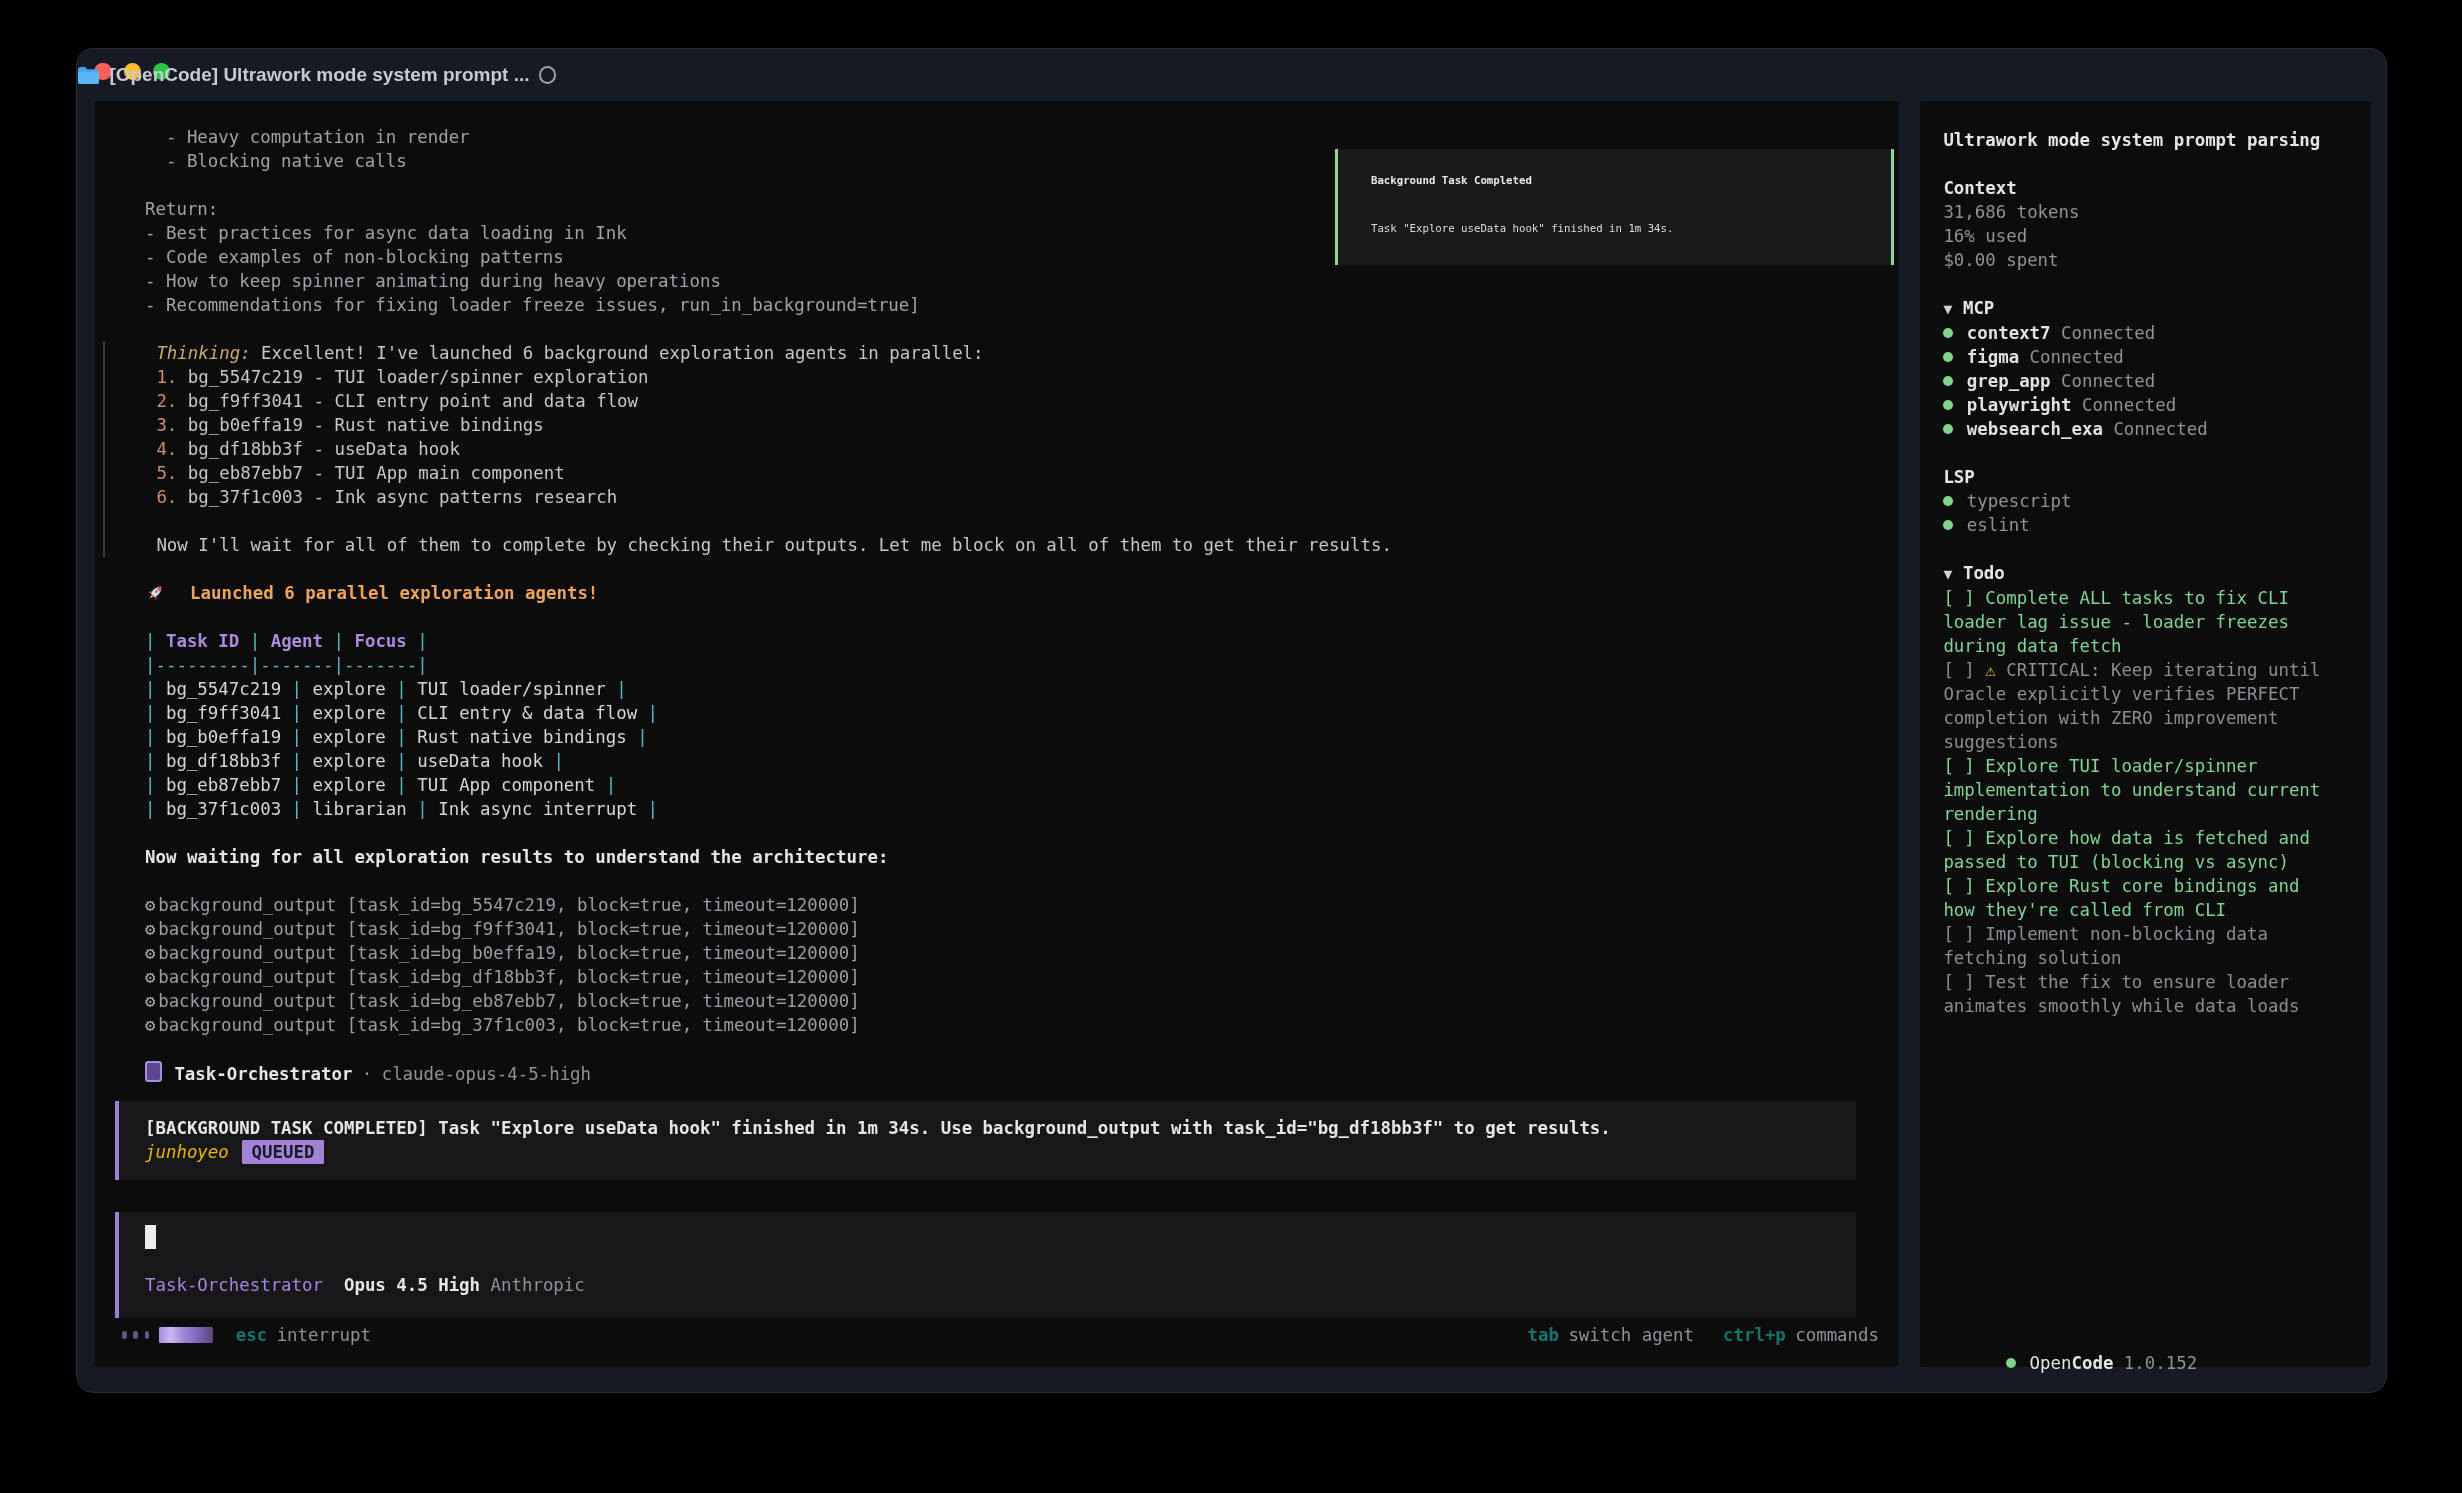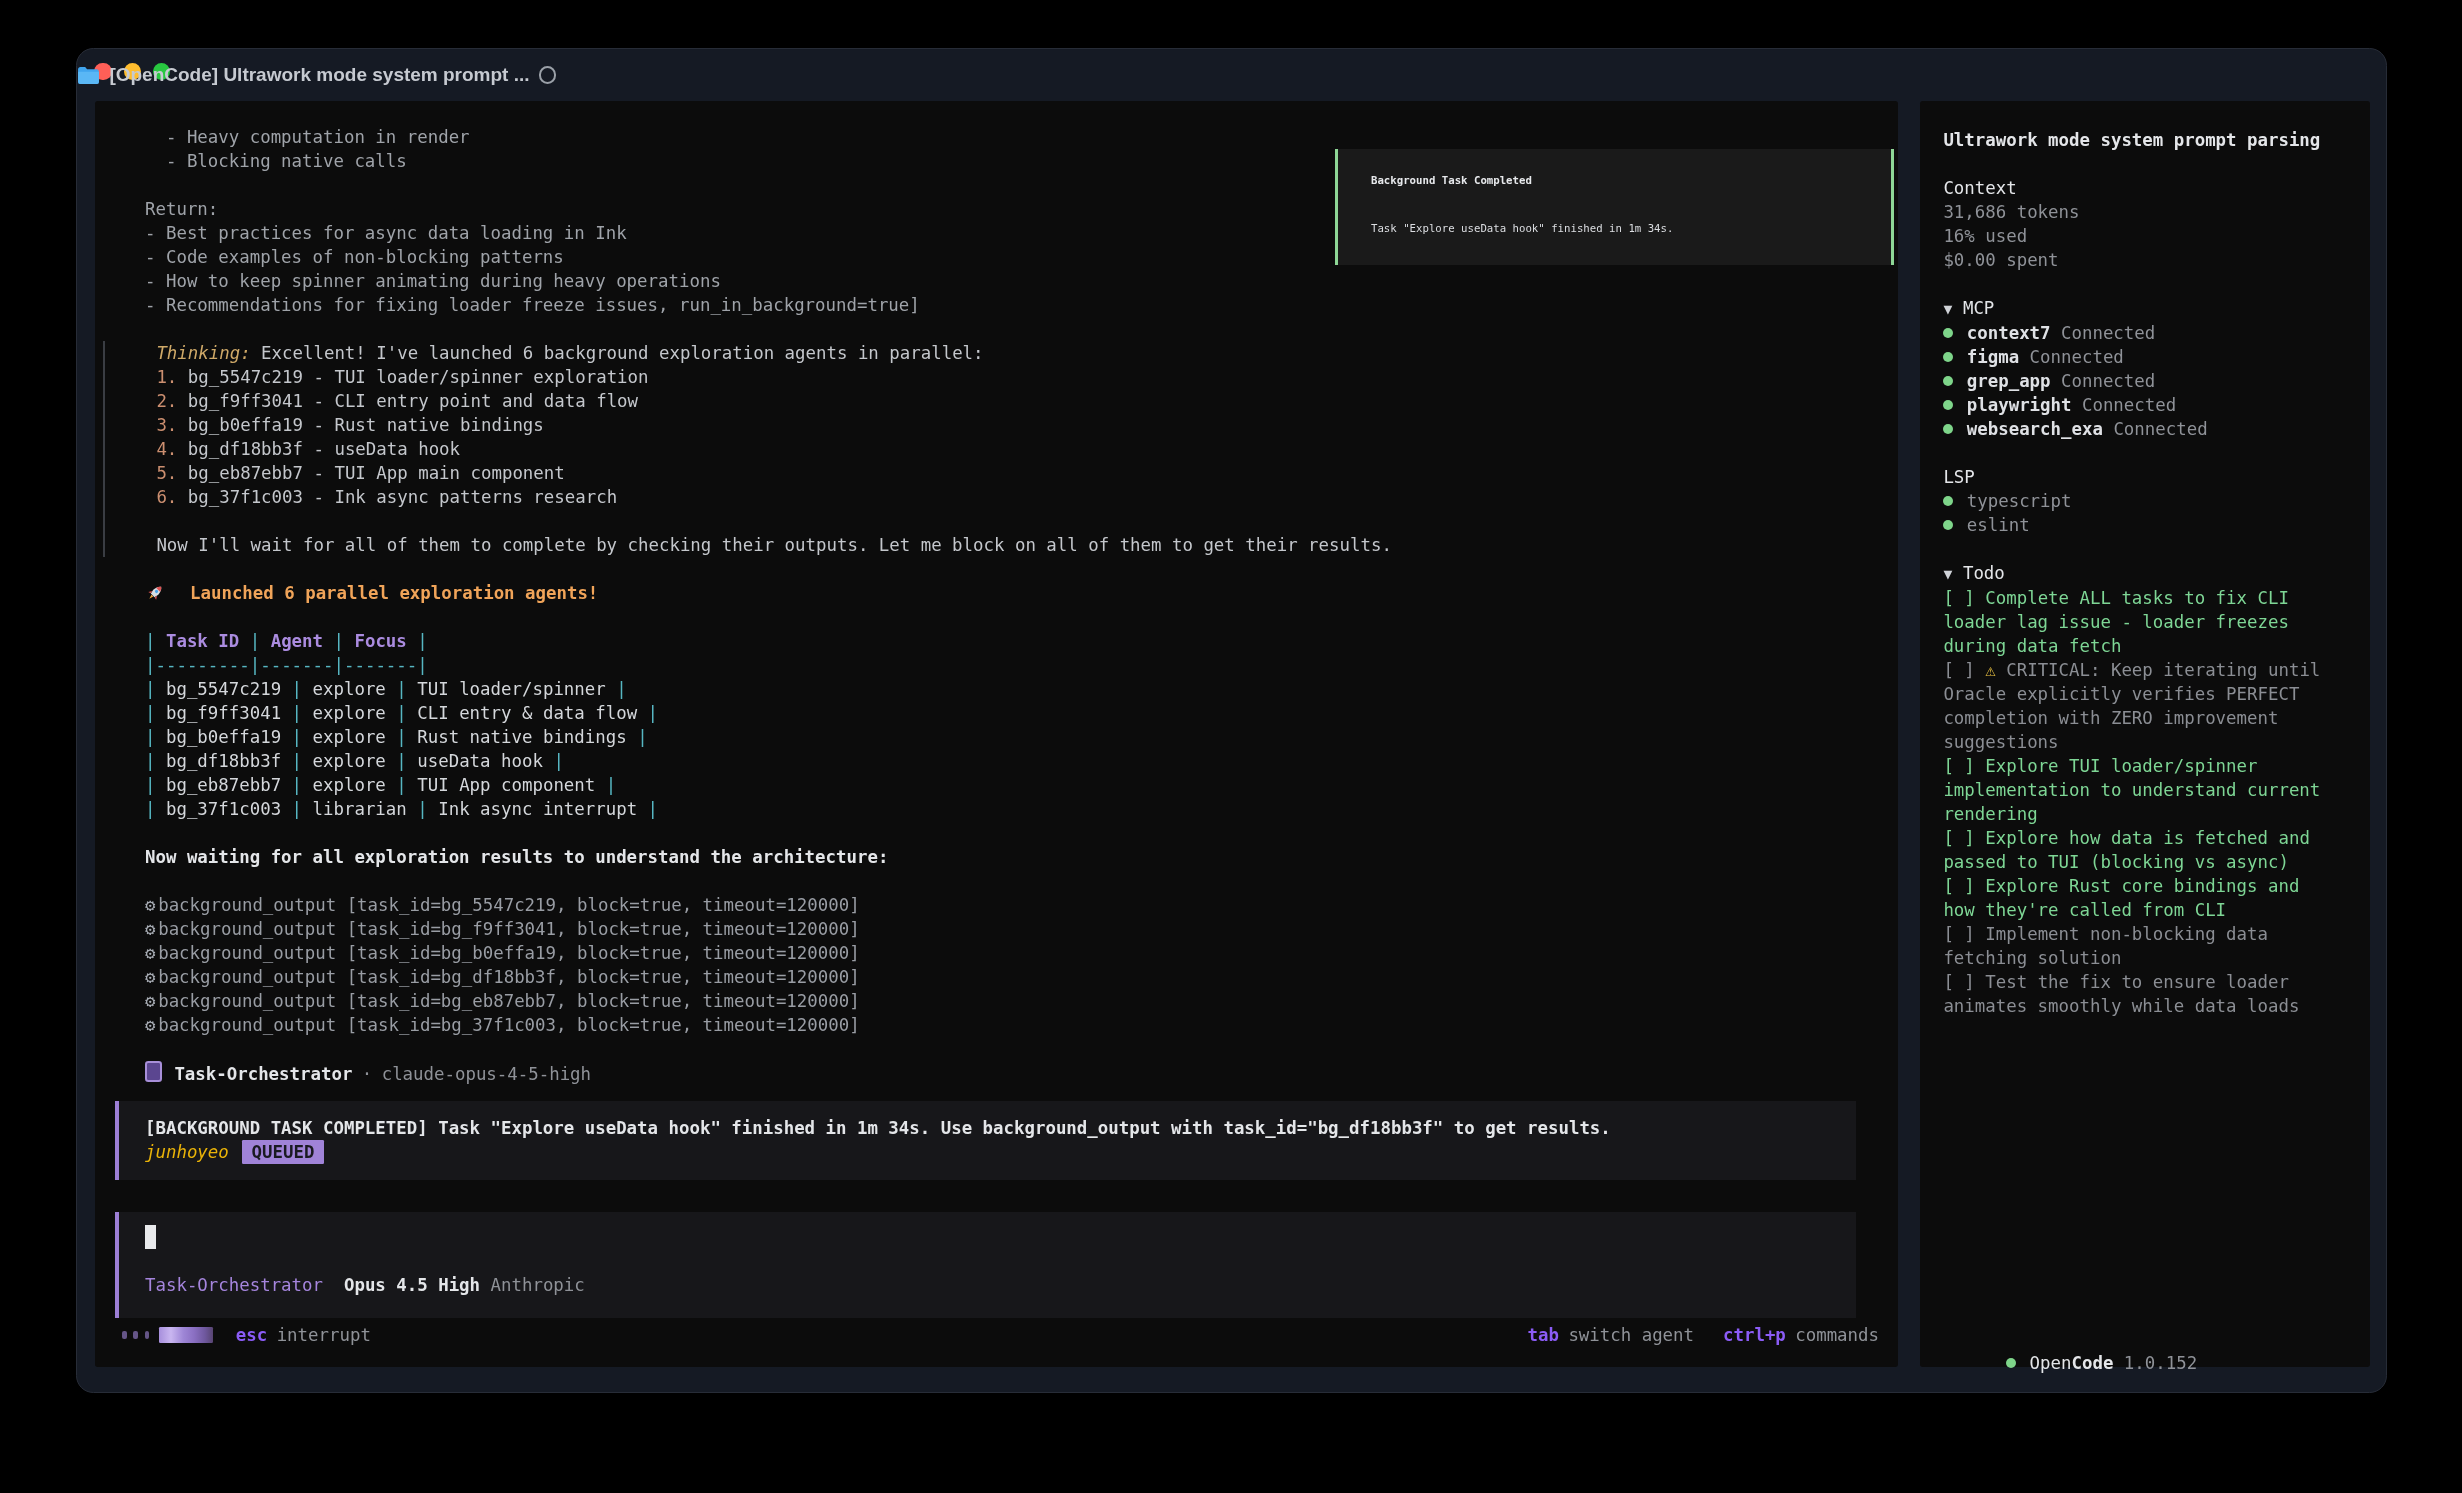--- a/index.html
+++ b/index.html
@@ -56,29 +56,29 @@
   .agent-provider{color:#8f9298;margin-left:1ch;}
   
   .toast{position:absolute;left:1240px;top:48px;width:559px;height:116px;background:#1a1a1a;border-left:3.3px solid #8ed796;border-right:3.3px solid #8ed796;box-sizing:border-box;padding:20px 0 0 33px;z-index:5;}
   .toast .tline{height:24px;line-height:24px;white-space:pre;}
   .toast-title{color:#e7e9ec;font-weight:bold;}
   .toast-body{margin-top:24px;color:#dcdee2;}
   
   .statusbar-left{position:absolute;left:27px;top:1222px;height:24px;display:flex;align-items:center;}
   .spin-dot{width:4.7px;height:7.4px;border-radius:2px;background:#655587;margin-right:6.7px;}
   .spin-grad{width:54px;height:16px;margin-left:2.7px;border-radius:1.3px;background:linear-gradient(90deg,#a78fdc 0%,#c9b6f0 22%,#9e86d6 45%,#8a6fc2 65%,#6f589e 85%,#584572 100%);}
-  .key{color:#8b5cf6;font-weight:bold;font-size:17.4px;}
+  .key{color:#0f766e;font-weight:bold;font-size:17.4px;}
   .key-label{color:#8f9298;font-size:17.4px;margin-left:9.4px;}
   .sb-esc{margin-left:23px;}
   .statusbar-right{position:absolute;right:19px;top:1222px;height:24px;display:flex;align-items:center;gap:29px;}
   .sb-group{display:flex;align-items:center;}
   
   .side-content{position:absolute;inset:0;padding:27px 23.4px 0 23.4px;font-size:17.4px;line-height:24px;}
   .s-title{color:#e4e6e9;font-weight:bold;white-space:pre;}
-  .s-head{color:#e4e6e9;font-weight:normal;white-space:pre;}
+  .s-head{color:#e4e6e9;font-weight:bold;white-space:pre;}
   .s-val{color:#8f9298;white-space:pre;}
   .caret{color:#d0d3d8;font-size:14.7px;margin-right:10.7px;}
   .dot{display:inline-block;width:10px;height:10px;border-radius:50%;background:#7ed58a;margin-right:13.4px;vertical-align:0.7px;}
   .mcp-name{color:#dfe1e5;font-weight:bold;}
   .mcp-status{color:#8f9298;margin-left:1ch;}
   .lsp-name{color:#8f9298;}
   .todo-list{width:391px;}
   .todo-item{white-space:pre-wrap;word-break:normal;}
   .todo-item.green{color:#7ed695;}
   .todo-item.gray{color:#8b8e94;}

